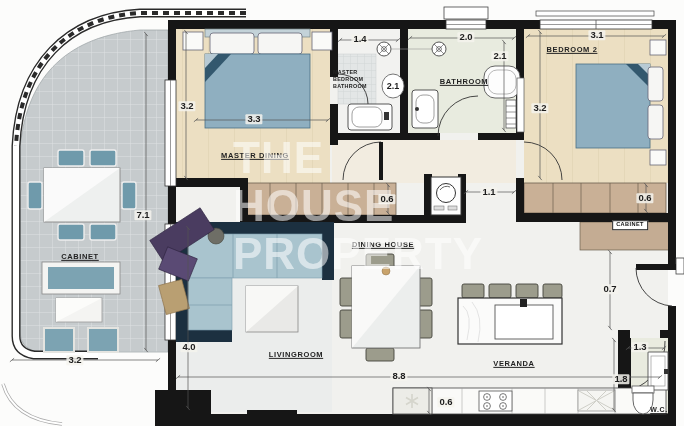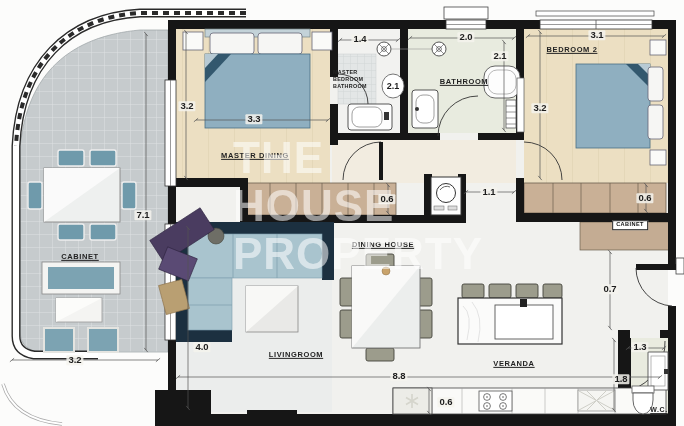--- a/index.html
+++ b/index.html
@@ -376,21 +376,21 @@
 
 <div class="lbl" style="left:572px;top:50px">BEDROOM 2</div>
 <div class="dim" style="left:597px;top:35px">3.1</div>
 <div class="dim" style="left:540px;top:108px">3.2</div>
 
 <div class="lbl" style="left:80px;top:257px">CABINET</div>
 <div class="dim" style="left:143px;top:215px">7.1</div>
 <div class="dim" style="left:75px;top:360px">3.2</div>
 
 <div class="lbl" style="left:296px;top:355px">LIVINGROOM</div>
-<div class="dim" style="left:202px;top:347px">4.0</div>
+<div class="dim" style="left:189px;top:347px">4.0</div>
 
 <div class="lbl" style="left:383px;top:245px">DINING HOUSE</div>
 <div class="lbl" style="left:514px;top:364px">VERANDA</div>
 
 <div class="lbl" style="left:659px;top:410px;font-size:7px">W.C.</div>
 <div class="dim" style="left:640px;top:347px">1.3</div>
 <div class="dim" style="left:621px;top:379px">1.8</div>
 
 <div class="dim" style="left:387px;top:199px">0.6</div>
 <div class="dim" style="left:645px;top:198px">0.6</div>

